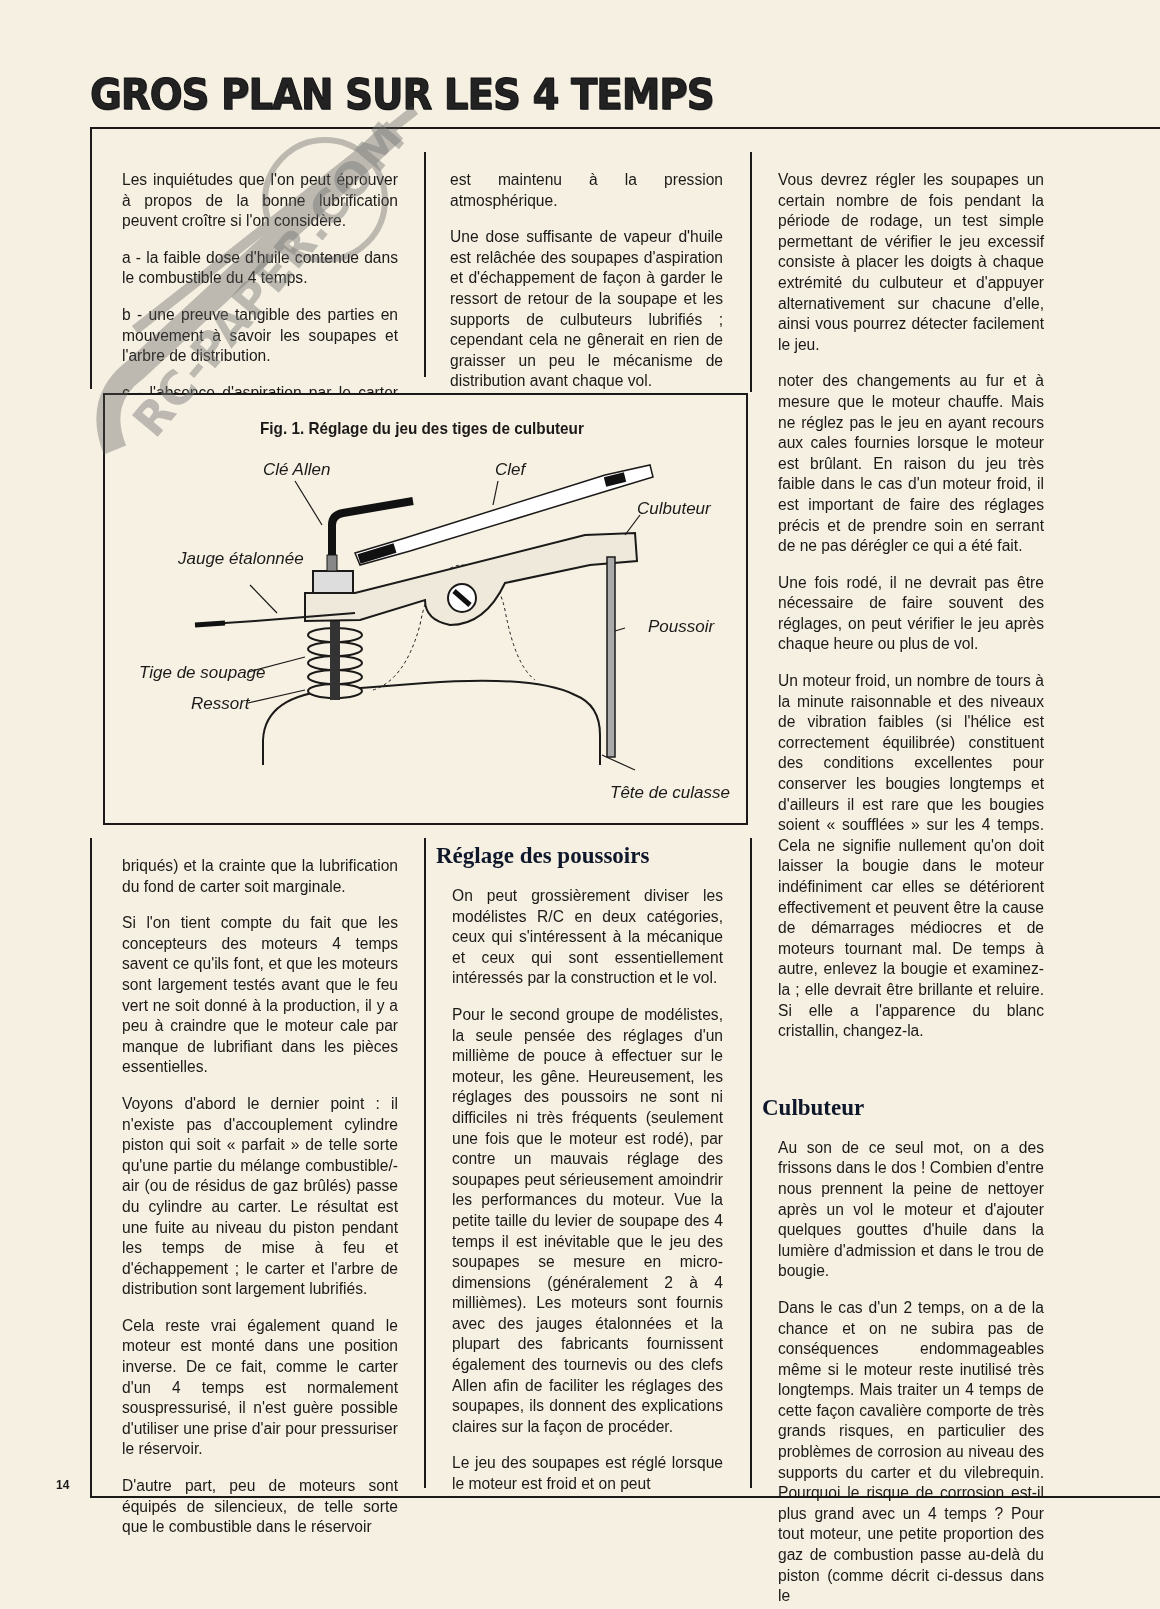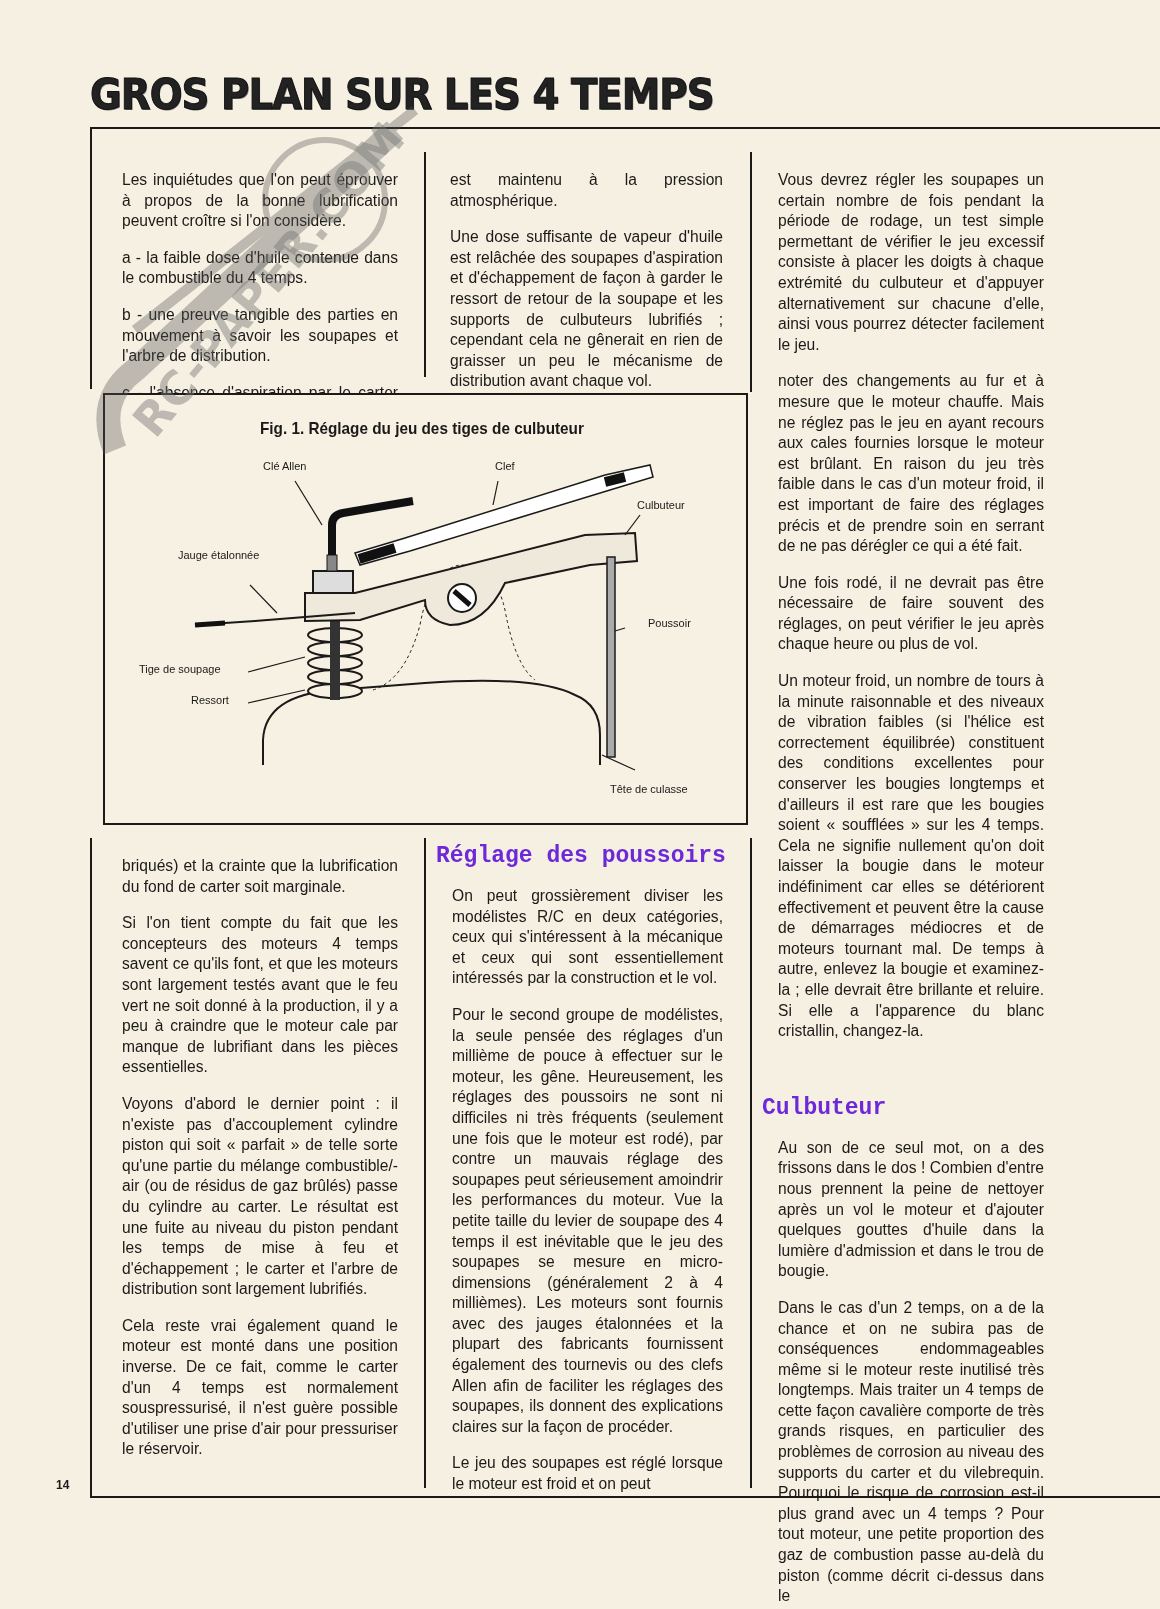--- a/index.html
+++ b/index.html
@@ -18,32 +18,32 @@
   }
   .hline { position:absolute; background:#1b1a18; }
   .vline { position:absolute; background:#1b1a18; }
   .col {
     position:absolute; font-size:15.6px; line-height:20.6px; text-align:justify;
     hyphens:manual;
   }
   .col p { margin:16px; }
   .col p.gap { margin-top:6px; }
   .heading {
-    font-family:Liberation Mono, monospace; font-weight:bold; font-size:23px;
-    line-height:28px; margin:0 0 4px 0; color:#6d28d9;
+    font-family:Liberation Serif, serif; font-weight:bold; font-size:23px;
+    line-height:28px; margin:0 0 4px 0; color:#0f172a;
   }
   .figbox {
     position:absolute; left:103px; top:393px; width:645px; height:432px;
     border:2px solid #1b1a18; box-sizing:border-box; background:#f7f1e4;padding-left:25px;
   }
   .fig-title {
     position:absolute; left:155px; top:24px; font-weight:bold; font-size:17px;
     transform:scaleX(0.9); transform-origin:left; white-space:nowrap;
   }
-  .lbl { position:absolute; font-size:11px; white-space:nowrap; }
+  .lbl { position:absolute; font-style:italic; font-size:17px; white-space:nowrap; }
   .pagenum { position:absolute; left:56px; top:1478px; font-weight:bold; font-size:12px; }
   .watermark { position:absolute; left:95px; top:70px; width:360px; height:420px; pointer-events:none; }
 </style>
 </head>
 <body>
 
 <div class="title">GROS PLAN SUR LES 4 TEMPS</div>
 
 <div class="hline" style="left:90px;top:127px;width:1070px;height:2px;"></div>
 <div class="vline" style="left:90px;top:127px;width:2px;height:262px;"></div>
@@ -130,20 +130,21 @@
   <div class="lbl" style="left:34px;top:268px;">Tige de soupage</div>
   <div class="lbl" style="left:86px;top:299px;">Ressort</div>
   <div class="lbl" style="left:505px;top:388px;">Tête de culasse</div>
 </div>
 
 <div class="col" style="left:106px;top:840px;width:308px;">
   <p>briqués) et la crainte que la lubrification du fond de carter soit marginale.</p>
   <p>Si l'on tient compte du fait que les concepteurs des moteurs 4 temps savent ce qu'ils font, et que les moteurs sont largement testés avant que le feu vert ne soit donné à la production, il y a peu à craindre que le moteur cale par manque de lubrifiant dans les pièces essentielles.</p>
   <p>Voyons d'abord le dernier point : il n'existe pas d'accouplement cylindre piston qui soit « parfait » de telle sorte qu'une partie du mélange combustible/-air (ou de résidus de gaz brûlés) passe  du cylindre au carter. Le résultat est une fuite au niveau du piston pendant les temps de mise à feu et d'échappement ; le carter et l'arbre de distribution sont largement lubrifiés.</p>
   <p>Cela reste vrai également quand le moteur est monté dans une position inverse. De ce fait, comme le carter d'un 4 temps est normalement souspressurisé, il n'est guère possible d'utiliser une prise d'air pour pressuriser le réservoir.</p>
+  <p>D'autre part, peu de moteurs sont équipés de silencieux, de telle sorte que le combustible dans le réservoir</p>
 </div>
 
 <div class="col" style="left:436px;top:842px;width:303px;">
   <h2 class="heading">Réglage des poussoirs</h2>
   <p>On peut grossièrement diviser les modélistes R/C en deux catégories, ceux qui s'intéressent à la mécanique et ceux qui sont essentiellement intéressés par la construction et le vol.</p>
   <p class="gap">Pour le second groupe de modélistes, la seule pensée des réglages d'un millième de pouce à effectuer sur le moteur, les gêne. Heureusement, les réglages des poussoirs ne sont ni difficiles ni très fréquents (seulement une fois que le moteur est rodé), par contre un mauvais réglage des soupapes peut sérieusement amoindrir les performances du moteur. Vue la petite taille du levier de soupape des 4 temps il est inévitable que le jeu des soupapes se mesure en micro-dimensions (généralement 2 à 4 millièmes). Les moteurs sont fournis avec des jauges étalonnées et la plupart des fabricants fournissent également des tournevis ou des clefs Allen afin de faciliter les réglages des soupapes, ils donnent des explications claires sur la façon de procéder.</p>
   <p>Le jeu des soupapes est réglé lorsque le moteur est froid et on peut</p>
 </div>
 
 <svg class="watermark" viewBox="0 0 360 420">

